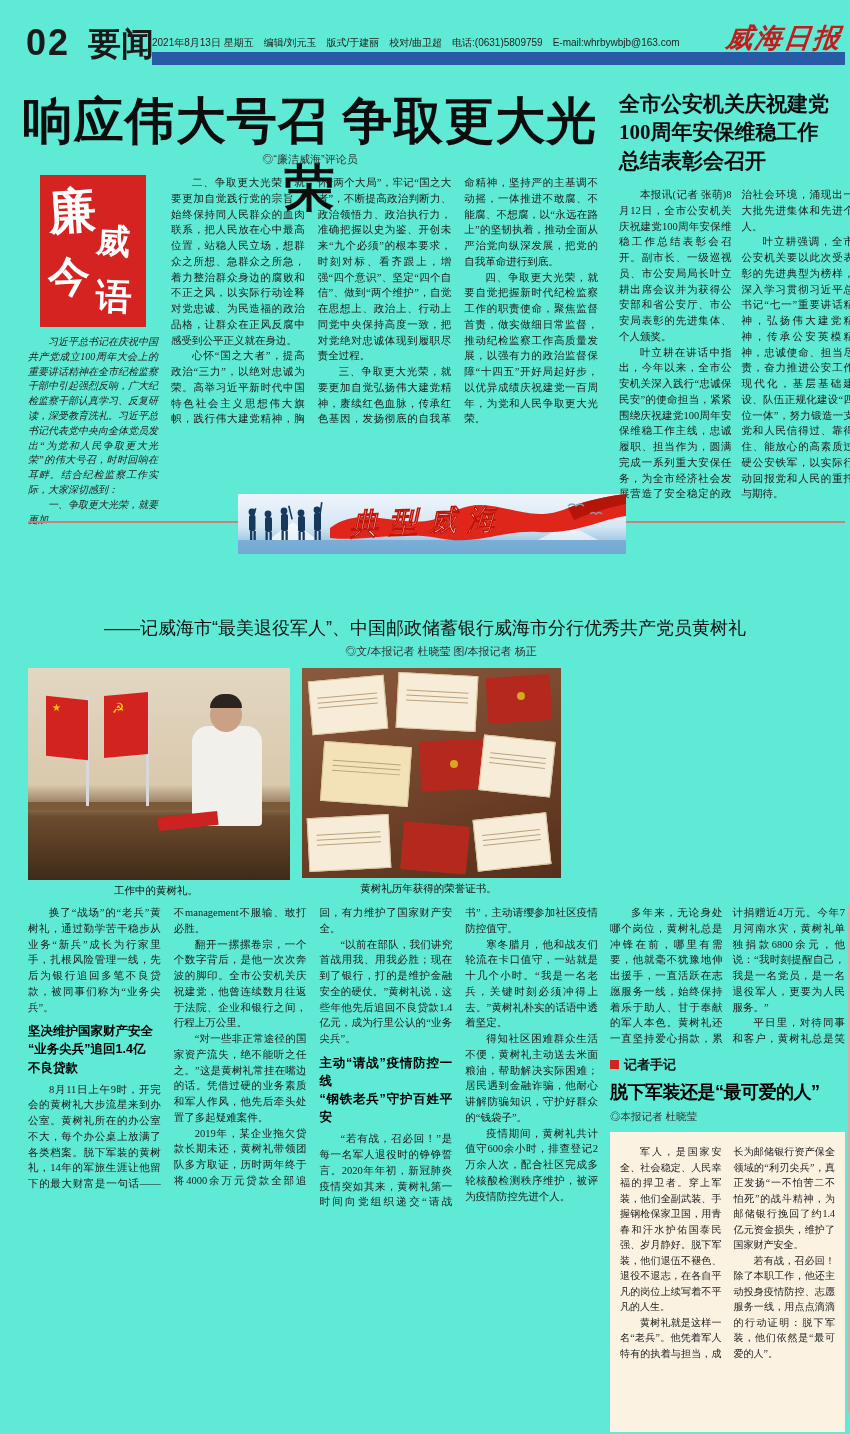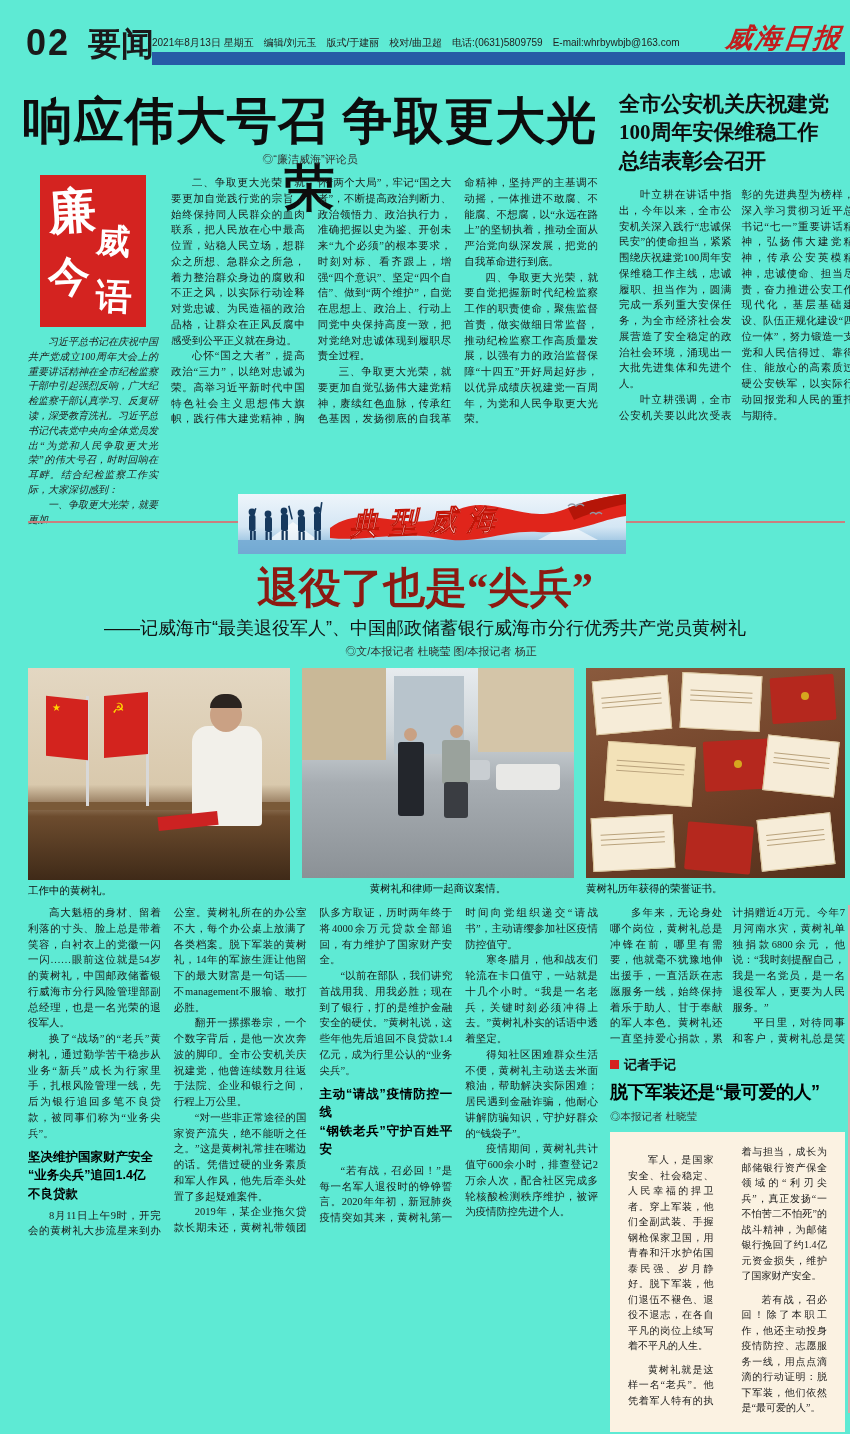--- a/index.html
+++ b/index.html
@@ -53,21 +53,21 @@
   .feat-byline{position:absolute;left:0;top:644px;width:850px;text-align:center;font-size:11px;color:#333;padding-left:16px;}
 
   
   .photos{position:absolute;left:28px;top:668px;width:817px;display:flex;gap:12px;}
   .photo-wrap{flex:none;}
   .photo{position:relative;overflow:hidden;background:#ccc;}
   .p1{width:262px;height:212px;}
   .p2{width:272px;height:210px;}
   .p3{width:259px;height:210px;}
   .caption{font-size:10.5px;color:#111;margin-top:4px;}
-  .cap-r{text-align:left;padding-right:6px;}
+  .cap-r{text-align:center;padding-right:6px;}
   .cap-c{text-align:center;}
 
   
   .p1{background:linear-gradient(180deg,#e3d7c2 0%,#d9c9ad 55%,#6d4c2e 70%,#3f2a18 100%);}
   .p1 .deskline{position:absolute;left:0;right:0;top:63%;height:8px;background:#7a5a38;}
   .p1 .flagpole{position:absolute;width:3px;background:#d8d8d8;}
   .p1 .flag{position:absolute;background:#d3231e;}
   .p1 .emblem{position:absolute;color:#ffd400;}
   .p1 .person{position:absolute;}
   .p1 .redfolder{position:absolute;background:#c22;}
@@ -100,21 +100,21 @@
 
   
   .journal{position:absolute;left:610px;top:1056px;width:235px;}
   .journal-tag{font-size:13px;font-weight:bold;color:#111;}
   .journal-tag .sq{display:inline-block;width:9px;height:9px;background:#d42320;margin-right:5px;}
   .journal-title{margin-top:6px;font-size:18px;font-weight:bold;color:#000;font-family:"Liberation Sans",sans-serif;letter-spacing:-0.5px;}
   .journal-byline{margin-top:6px;font-size:10.5px;color:#333;}
   .journal-box{margin-top:8px;background:#fbf2e2;padding:12px 10px;height:276px;
       column-count:2;column-gap:12px;font-family:"Liberation Serif",serif;
       font-size:10px;line-height:1.55;text-align:justify;overflow:hidden;}
-  .journal-box p{margin:8px;text-indent:2em;font-family:Liberation Serif, serif;}
+  .journal-box p{margin:0;text-indent:2em;font-family:Liberation Serif, serif;}
 </style>
 </head>
 <body>
 
 <div class="page">
 
   <div class="hdr-pagenum">02</div>
   <div class="hdr-section">要闻</div>
   <div class="hdr-meta">2021年8月13日 星期五　编辑/刘元玉　版式/于建丽　校对/曲卫超　电话:(0631)5809759　E-mail:whrbywbjb@163.com</div>
   <div class="hdr-bar"></div>
@@ -144,20 +144,21 @@
     </div>
   </div>
 
   <div class="police">
     <div class="police-title">
       <div>全市公安机关庆祝建党</div>
       <div>100周年安保维稳工作</div>
       <div>总结表彰会召开</div>
     </div>
     <div class="police-body">
+      <p>本报讯(记者 张萌)8月12日，全市公安机关庆祝建党100周年安保维稳工作总结表彰会召开。副市长、一级巡视员、市公安局局长叶立耕出席会议并为获得公安部和省公安厅、市公安局表彰的先进集体、个人颁奖。</p>
       <p>叶立耕在讲话中指出，今年以来，全市公安机关深入践行“忠诚保民安”的使命担当，紧紧围绕庆祝建党100周年安保维稳工作主线，忠诚履职、担当作为，圆满完成一系列重大安保任务，为全市经济社会发展营造了安全稳定的政治社会环境，涌现出一大批先进集体和先进个人。</p>
       <p>叶立耕强调，全市公安机关要以此次受表彰的先进典型为榜样，深入学习贯彻习近平总书记“七一”重要讲话精神，弘扬伟大建党精神，传承公安英模精神，忠诚使命、担当尽责，奋力推进公安工作现代化，基层基础建设、队伍正规化建设“四位一体”，努力锻造一支党和人民信得过、靠得住、能放心的高素质过硬公安铁军，以实际行动回报党和人民的重托与期待。</p>
     </div>
   </div>
 
   <div class="rule-line"></div>
   <div class="banner">
     <svg width="388" height="60" viewBox="0 0 388 60">
 
       <rect x="0" y="46" width="388" height="14" fill="#6fa7d2" opacity="0.8"></rect>
@@ -195,21 +196,20 @@
       <path d="M330,14 C352,5 372,2 388,0 L388,10 C368,14 350,20 336,26 Z" fill="#b51508"></path>
 
       <g stroke="#8d9aa6" stroke-width="1.4" fill="none">
         <path d="M330,12 q4,-4 8,0 q4,-4 8,0"></path>
         <path d="M352,20 q3,-3 6,0 q3,-3 6,0"></path>
       </g>
       <text x="112" y="40" font-size="29" font-weight="bold" font-style="italic" fill="#ffffff" stroke="#c21508" stroke-width="0.6" letter-spacing="10" transform="rotate(-2 112 40)">典型威海</text>
     </svg>
   </div>
 
-  <div class="feat-title">退役了也是“尖兵”</div>
   <div class="feat-sub">——记威海市“最美退役军人”、中国邮政储蓄银行威海市分行优秀共产党员黄树礼</div>
   <div class="feat-byline">◎文/本报记者 杜晓莹  图/本报记者 杨正</div>
 
   <div class="photos">
 
     <div class="photo-wrap">
       <div class="photo p1">
         <div class="deskline"></div>
         <div class="flagpole" style="left:58px;top:28px;height:110px;"></div>
         <div class="flag" style="left:18px;top:30px;width:42px;height:60px;transform:skewY(6deg);"></div>
@@ -218,35 +218,20 @@
         <div class="flag" style="left:76px;top:26px;width:44px;height:62px;transform:skewY(-5deg);"></div>
         <div class="emblem" style="left:84px;top:32px;font-size:14px;">☭</div>
         <div class="person" style="right:28px;top:58px;width:70px;height:100px;background:#f2f0ea;border-radius:16px 16px 4px 4px;"></div>
         <div class="person" style="right:48px;top:30px;width:32px;height:34px;background:#caa184;border-radius:50%;"></div>
         <div class="person" style="right:48px;top:26px;width:32px;height:14px;background:#2b2420;border-radius:14px 14px 0 0;"></div>
         <div class="redfolder" style="left:130px;bottom:52px;width:60px;height:14px;transform:rotate(-6deg);"></div>
       </div>
       <div class="caption cap-r">工作中的黄树礼。</div>
     </div>
 
-    <div class="photo-wrap">
-      <div class="photo p2">
-        <div class="building" style="left:0;top:0;width:84px;height:92px;"></div>
-        <div class="building2" style="left:92px;top:8px;width:70px;height:78px;"></div>
-        <div class="building" style="right:0;top:0;width:96px;height:84px;background:#d4c5a8;"></div>
-        <div class="car" style="right:14px;top:96px;width:64px;height:26px;"></div>
-        <div class="car" style="right:84px;top:92px;width:40px;height:20px;background:#c9ced2;"></div>
-        <div class="man" style="left:96px;top:74px;width:26px;height:74px;background:#23262c;"></div>
-        <div class="head" style="left:102px;top:60px;"></div>
-        <div class="man" style="left:140px;top:72px;width:28px;height:44px;background:#9aa29c;"></div>
-        <div class="man" style="left:142px;top:114px;width:24px;height:36px;background:#3a3d42;"></div>
-        <div class="head" style="left:148px;top:57px;"></div>
-      </div>
-      <div class="caption cap-c">黄树礼和律师一起商议案情。</div>
-    </div>
 
     <div class="photo-wrap">
       <div class="photo p3">
         <div class="cert" style="left:8px;top:10px;width:74px;height:52px;transform:rotate(-5deg);">
             <div class="lines"></div>
           </div>
         <div class="cert" style="left:95px;top:6px;width:78px;height:54px;transform:rotate(3deg);">
             <div class="lines"></div>
           </div>
         <div class="redbook" style="right:10px;top:8px;width:64px;height:46px;transform:rotate(-4deg);"></div>
@@ -265,21 +250,20 @@
         <div class="redbook" style="left:100px;bottom:6px;width:66px;height:48px;transform:rotate(5deg);"></div>
         <div class="cert" style="right:12px;bottom:10px;width:72px;height:50px;transform:rotate(-6deg);">
             <div class="lines"></div>
           </div>
       </div>
       <div class="caption cap-r">黄树礼历年获得的荣誉证书。</div>
     </div>
   </div>
 
   <div class="feat-body">
-    <p>高大魁梧的身材、留着利落的寸头、脸上总是带着笑容，白衬衣上的党徽一闪一闪……眼前这位就是54岁的黄树礼，中国邮政储蓄银行威海市分行风险管理部副总经理，也是一名光荣的退役军人。</p>
     <p>换了“战场”的“老兵”黄树礼，通过勤学苦干稳步从业务“新兵”成长为行家里手，扎根风险管理一线，先后为银行追回多笔不良贷款，被同事们称为“业务尖兵”。</p>
     <div class="subhead">
       <div>坚决维护国家财产安全</div>
       <div>“业务尖兵”追回1.4亿</div>
       <div>不良贷款</div>
     </div>
     <p>8月11日上午9时，开完会的黄树礼大步流星来到办公室。黄树礼所在的办公室不大，每个办公桌上放满了各类档案。脱下军装的黄树礼，14年的军旅生涯让他留下的最大财富是一句话——不management不服输、敢打必胜。</p>
     <p>翻开一摞摞卷宗，一个个数字背后，是他一次次奔波的脚印。全市公安机关庆祝建党，他曾连续数月往返于法院、企业和银行之间，行程上万公里。</p>
     <p>“对一些非正常途径的国家资产流失，绝不能听之任之。”这是黄树礼常挂在嘴边的话。凭借过硬的业务素质和军人作风，他先后牵头处置了多起疑难案件。</p>
     <p>2019年，某企业拖欠贷款长期未还，黄树礼带领团队多方取证，历时两年终于将4000余万元贷款全部追回，有力维护了国家财产安全。</p>

